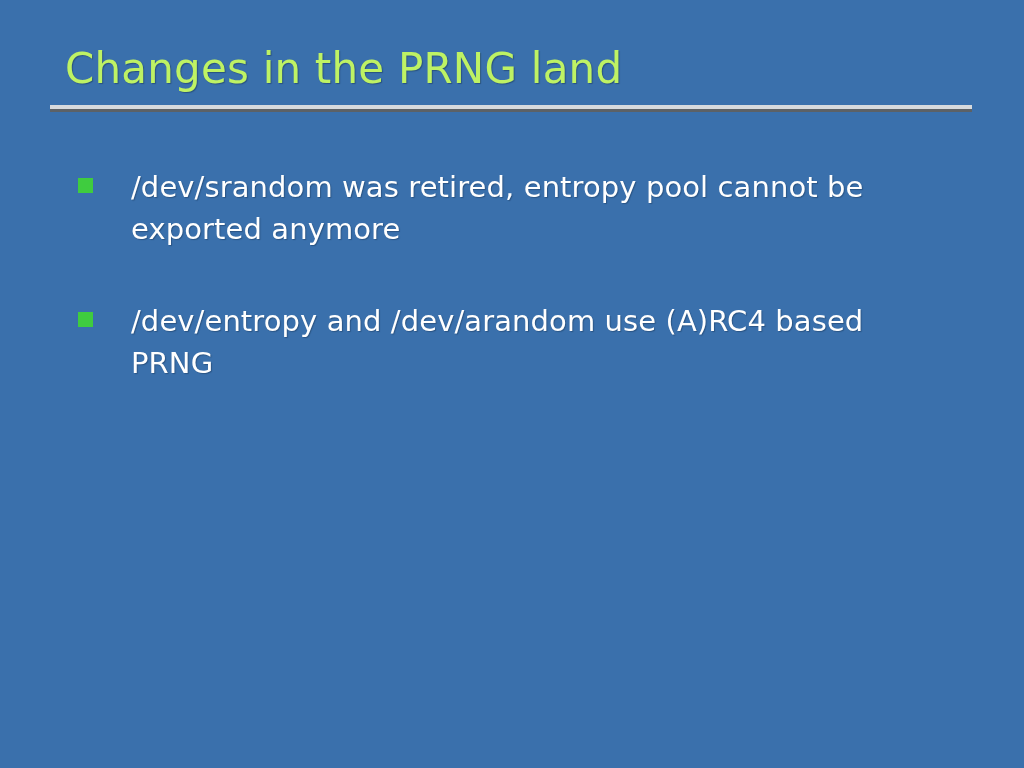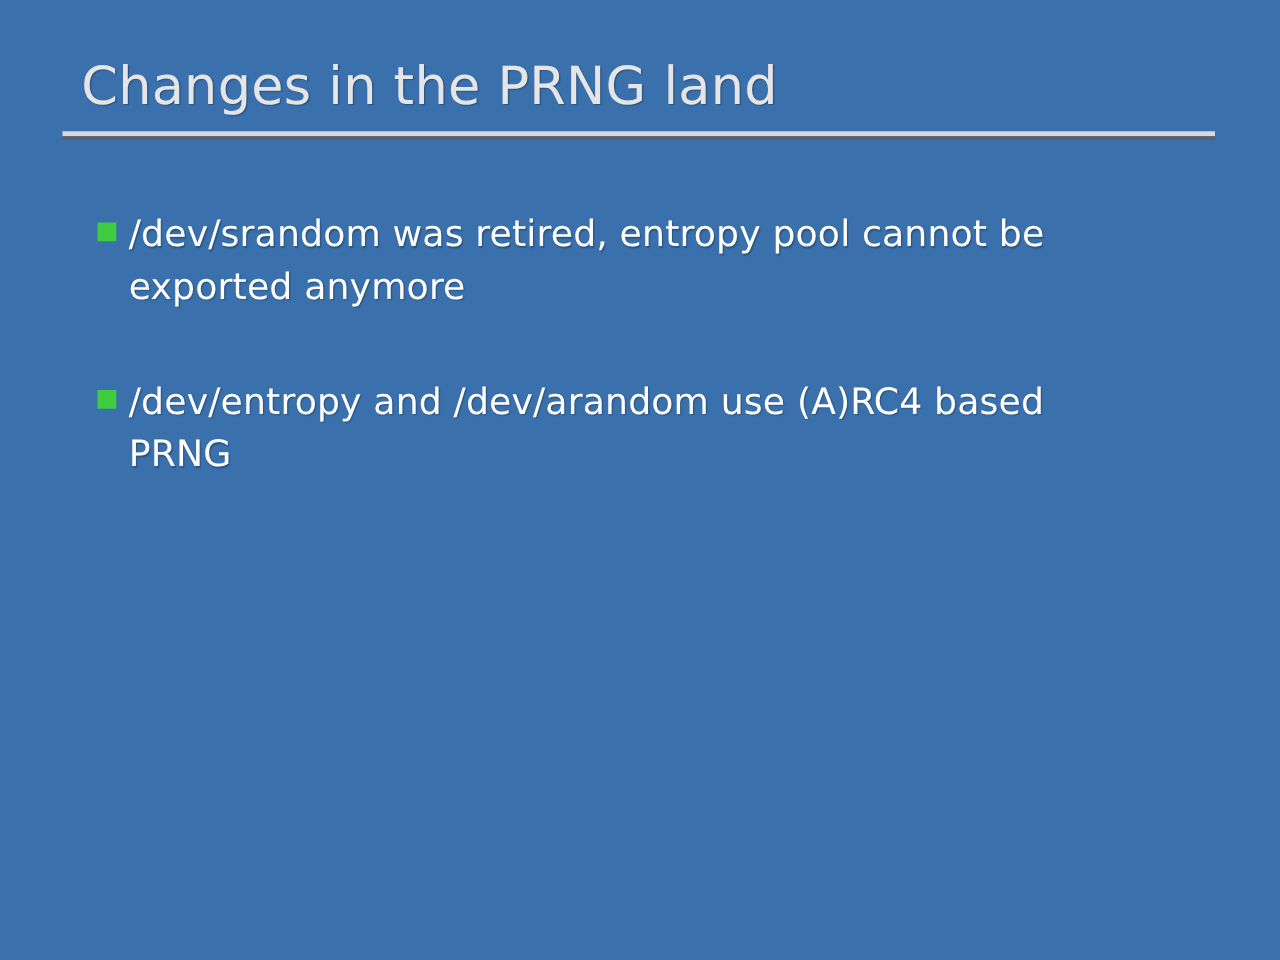--- a/index.html
+++ b/index.html
@@ -27,21 +27,21 @@
     left: 50px;
     top: 44px;
     width: 922px;
   }
 
   #slide-title {
     font-family: "DejaVu Sans", sans-serif;
     font-size: 42px;
     line-height: 50px;
     font-weight: 400;
-    color: #e5e5e5;
+    color: #bef264;
     letter-spacing: 0.2px;
     margin: 0 0 0 15px;
     white-space: nowrap;
     text-shadow: 1px 1px 1px rgba(20, 45, 75, 0.45);
   }
 
   
   #title-divider {
     position: absolute;
     left: 50px;
@@ -63,20 +63,21 @@
     position: absolute;
     left: 78px;
     top: 166px;
     width: 880px;
   }
 
   .bullet-item {
     display: flex;
     align-items: flex-start;
     margin-bottom: 50px;
+    gap: 28px;
   }
 
   .bullet-marker {
     flex: 0 0 auto;
     width: 15px;
     height: 15px;
     background: #3fcc3f;
     margin-top: 12px;
     margin-right: 10px;
   }

